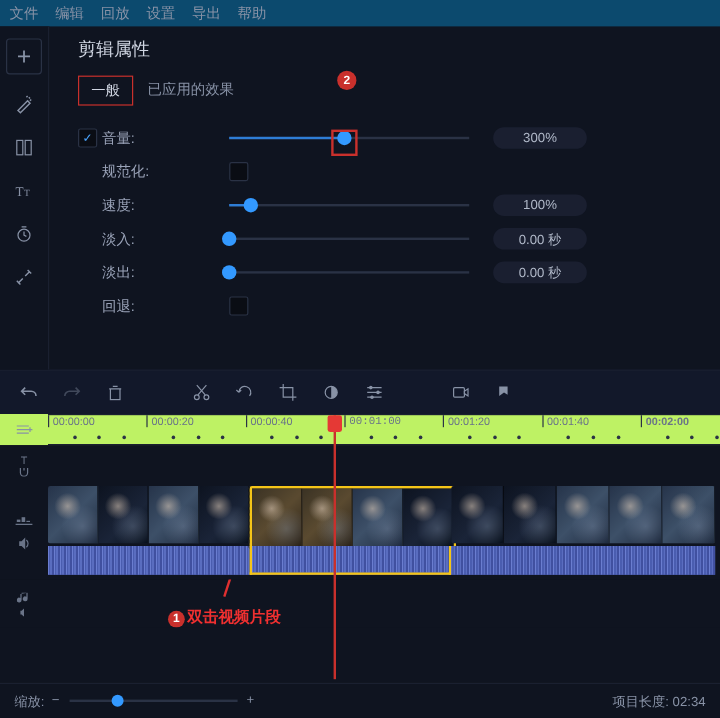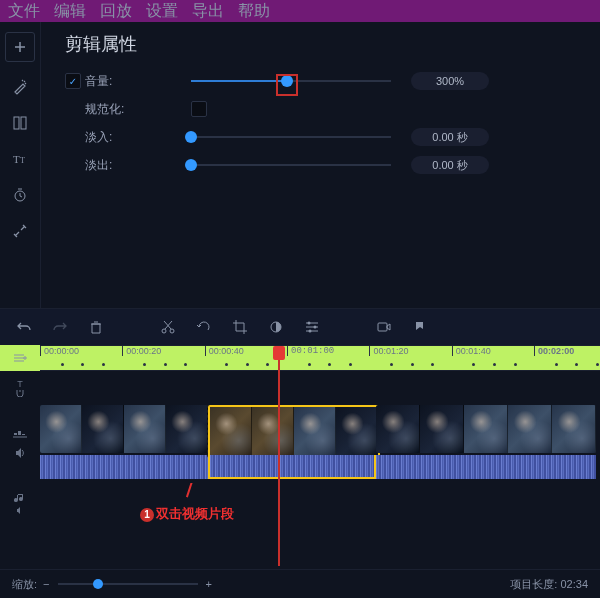--- a/index.html
+++ b/index.html
@@ -1,23 +1,23 @@
 <!DOCTYPE html>
 <html><head>
 <meta charset="utf-8">
 <style>
 html,body{margin:0;padding:0;width:600px;height:598px;background:#0f1420;color:#b0b8c8;font-family:"Microsoft YaHei",Arial,sans-serif;font-size:12px;overflow:hidden}
-.menubar{height:22px;background:#701a75;display:flex;align-items:center;padding:0 8px;gap:14px;font-size:16px;color:#8892a6}
+.menubar{height:22px;background:#0c4a6e;display:flex;align-items:center;padding:0 8px;gap:14px;font-size:12px;color:#8892a6}
 .menubar span{cursor:pointer}
 .main{display:flex;height:286px}
 .sidebar{width:40px;background:#0f1420;border-right:1px solid #1a2030;display:flex;flex-direction:column;align-items:center;padding-top:10px;gap:14px}
 .side-btn{width:28px;height:28px;border:1px solid #2a3245;border-radius:3px;display:flex;align-items:center;justify-content:center;cursor:pointer;color:#8892a6}
 .side-ico{width:22px;height:22px;display:flex;align-items:center;justify-content:center;color:#8892a6}
 .panel{flex:1;padding:10px 20px 10px 24px}
-.panel-title{font-size:18px;color:#d0d6e2;margin-bottom:12px}
+.panel-title{font-size:15px;color:#d0d6e2;margin-bottom:12px}
 .tabs{display:flex;gap:2px;margin-bottom:14px}
 .tab{padding:3px 10px;font-size:12px;color:#8892a6;cursor:pointer}
 .tab.active{color:#d0d6e2;border:1px solid #c9302c}
 .row{display:flex;align-items:center;height:26px;margin-bottom:2px}
 .row-label{width:50px;font-size:12px;color:#9aa3b8}
 .check-wrap{width:20px;display:flex;justify-content:flex-start}
 .checkbox{width:14px;height:14px;border:1px solid #2a3245;border-radius:2px;background:#0a0d14;display:flex;align-items:center;justify-content:center;cursor:pointer}
 .checkbox.checked::after{content:"✓";color:#4aa5ff;font-size:10px}
 .slider-wrap{flex:1;position:relative;max-width:200px;margin-left:6px}
 .slider-track{height:2px;background:#2a3245;position:relative}
@@ -98,20 +98,25 @@
       </div>
 <div class="side-ico">
         <svg width="16" height="16" viewBox="0 0 16 16">
           <path d="M3 13l4-4M13 3l-4 4M11 2l3 3M2 11l3 3" stroke="#8892a6" stroke-width="1.2"></path>
         </svg>
       </div>
 </div>
 
 <div class="panel">
 <div class="panel-title">剪辑属性</div>
+<div class="tabs" style="position:relative">
+<div class="tab active">一般</div>
+<div class="tab">已应用的效果</div>
+<div class="marker-badge" style="left:216px;top:-4px">2</div>
+</div>
 
 <div class="row">
 <div class="check-wrap">
           <div class="checkbox checked"></div>
         </div>
 <div class="row-label">音量:</div>
 <div class="slider-wrap" style="margin-left:56px">
 <div class="slider-track">
             <div class="slider-fill" style="width:48%"></div>
           </div>
@@ -122,20 +127,31 @@
 </div>
 
 <div class="row">
 <div class="check-wrap"></div>
 <div class="row-label">规范化:</div>
 <div style="margin-left:56px">
           <div class="checkbox"></div>
         </div>
 </div>
 
+<div class="row">
+<div class="check-wrap"></div>
+<div class="row-label">速度:</div>
+<div class="slider-wrap" style="margin-left:56px">
+<div class="slider-track">
+            <div class="slider-fill" style="width:9%"></div>
+          </div>
+<div class="slider-thumb" style="left:9%"></div>
+</div>
+<div class="val-btn">100%</div>
+</div>
 
 <div class="row">
 <div class="check-wrap"></div>
 <div class="row-label">淡入:</div>
 <div class="slider-wrap" style="margin-left:56px">
 <div class="slider-track"></div>
           <div class="slider-thumb" style="left:0%"></div>
 </div>
 <div class="val-btn">0.00 秒</div>
 </div>
@@ -143,20 +159,27 @@
 <div class="row">
 <div class="check-wrap"></div>
 <div class="row-label">淡出:</div>
 <div class="slider-wrap" style="margin-left:56px">
 <div class="slider-track"></div>
           <div class="slider-thumb" style="left:0%"></div>
 </div>
 <div class="val-btn">0.00 秒</div>
 </div>
 
+<div class="row">
+<div class="check-wrap"></div>
+<div class="row-label">回退:</div>
+<div style="margin-left:56px">
+          <div class="checkbox"></div>
+        </div>
+</div>
 
 </div>
 </div>
 
 <div class="timeline-tools">
 <div class="tool-ico">
       <svg width="16" height="16" viewBox="0 0 16 16">
         <path d="M5 4L2 7l3 3M2 7h8a4 4 0 014 4" stroke="#8892a6" fill="none" stroke-width="1.3"></path>
       </svg>
     </div>

